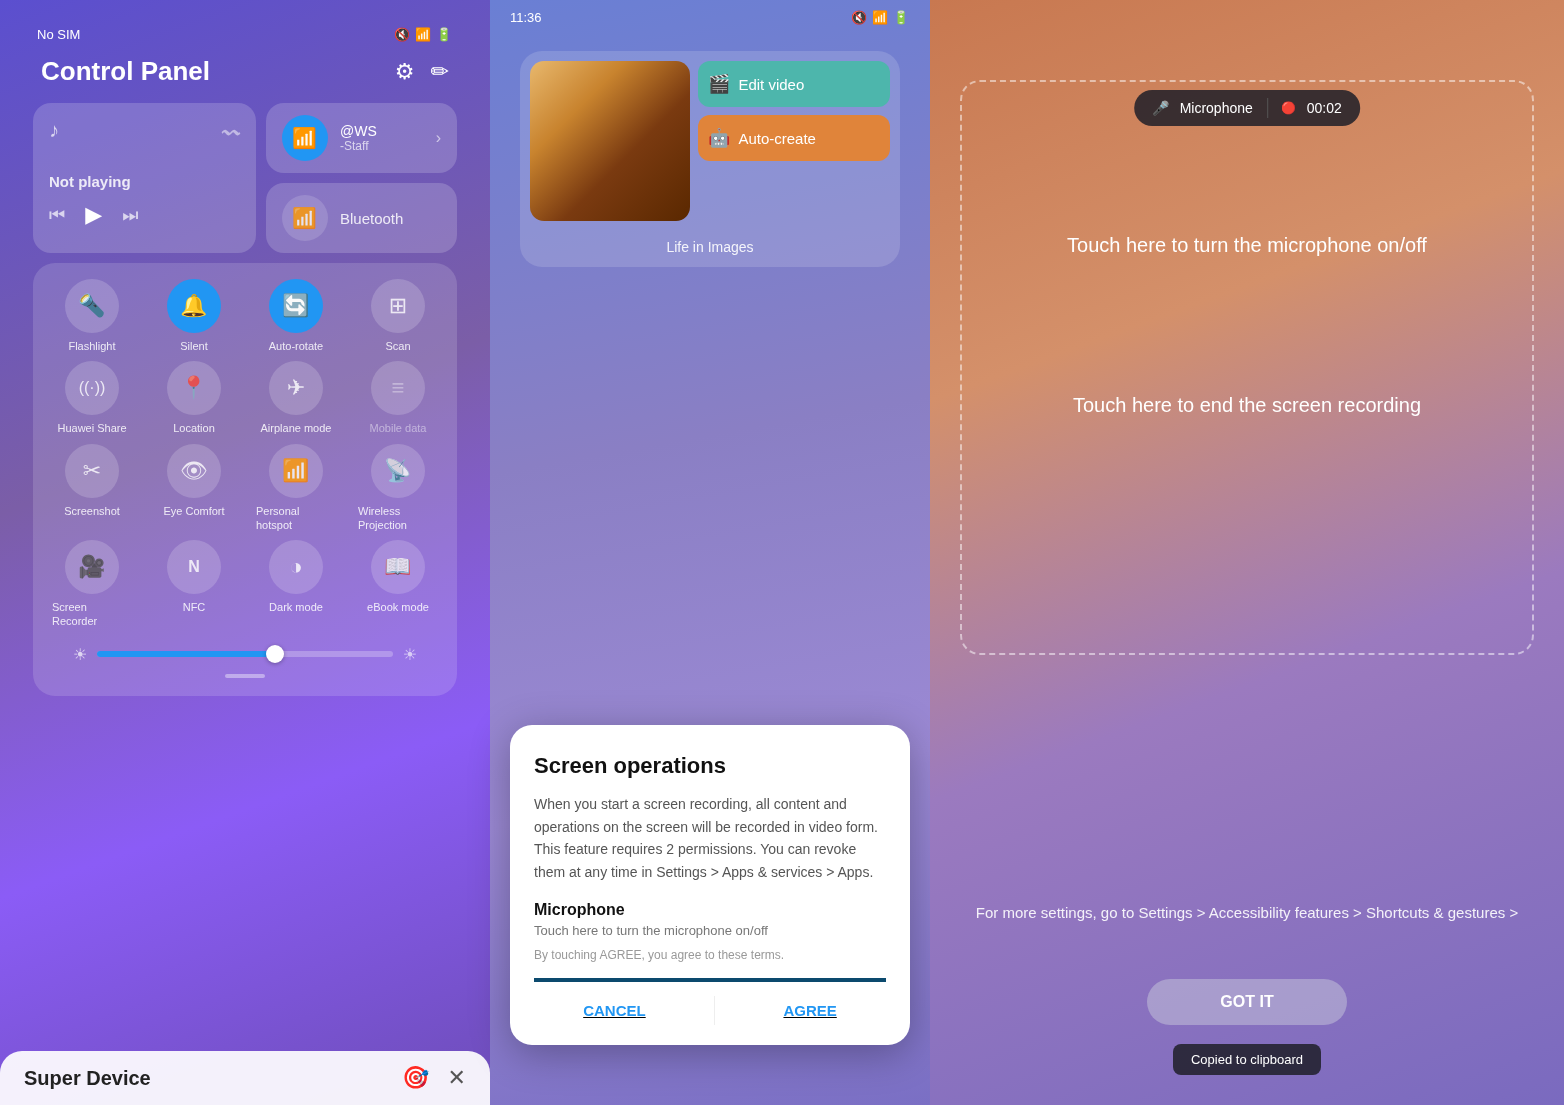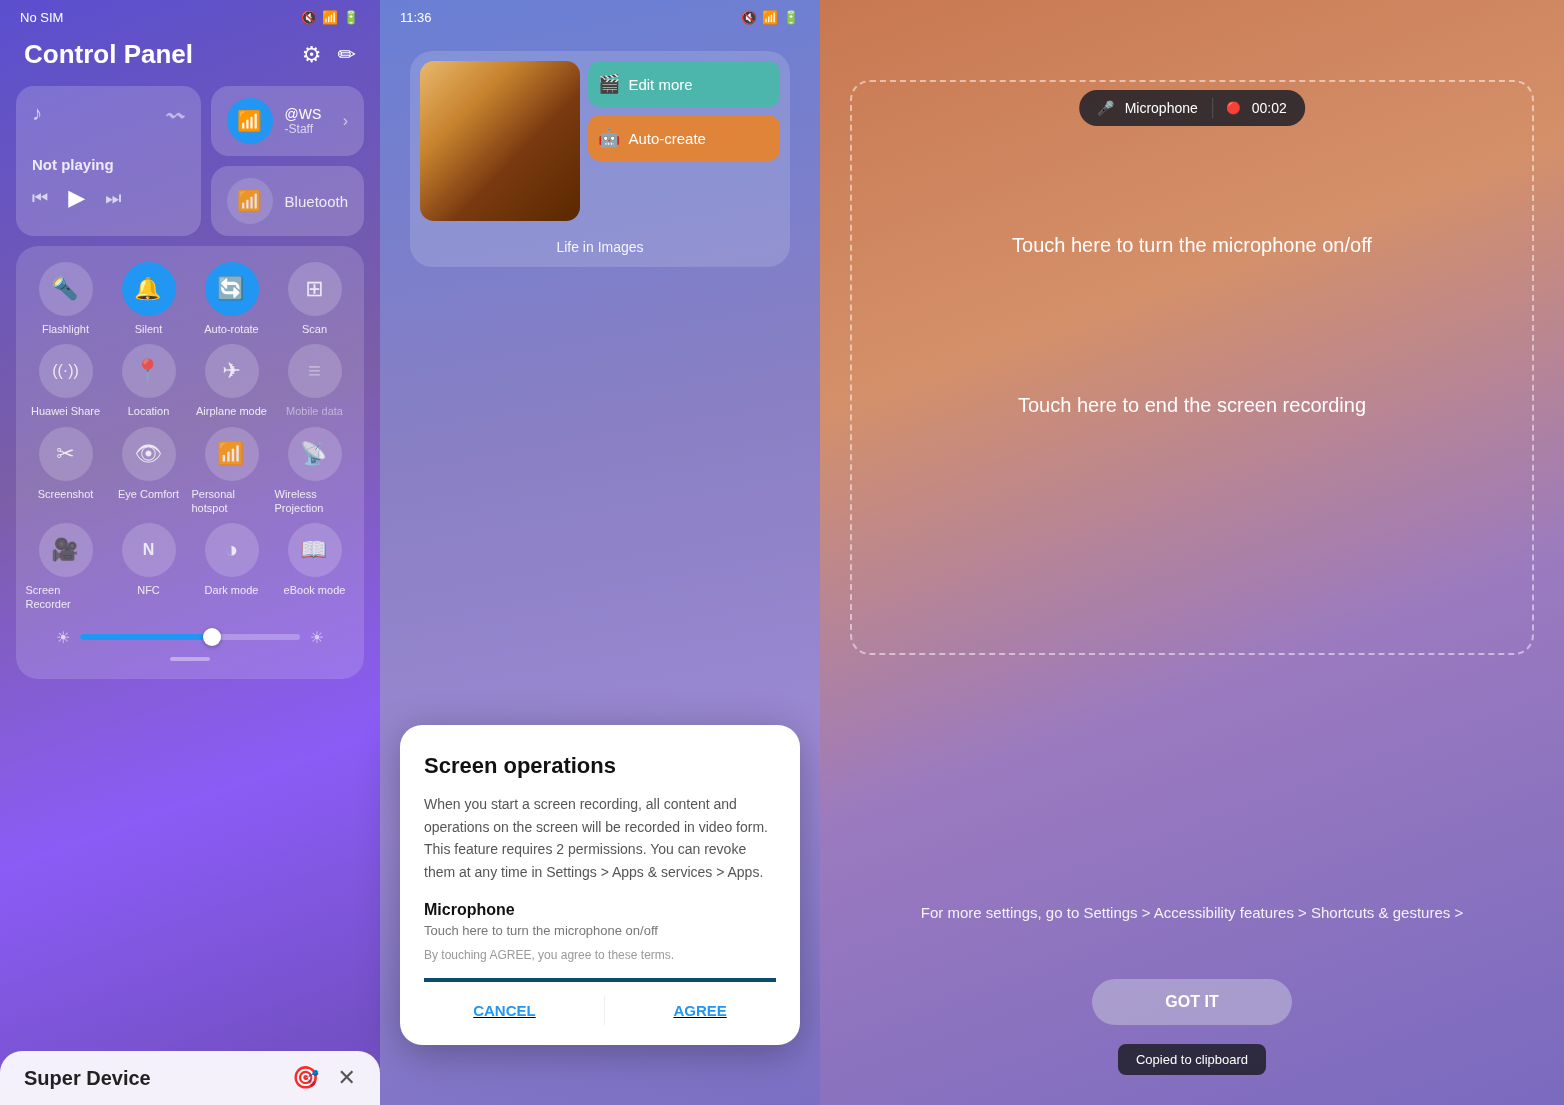--- a/index.html
+++ b/index.html
@@ -6,24 +6,24 @@
     body {
       width: 1564px;
       height: 1105px;
       display: flex;
       font-family: 'Segoe UI', sans-serif;
       overflow: hidden;
     }
 
     
     .panel1 {
-      width: 380px;
+      width: 490px;
       height: 1105px;
       background: linear-gradient(160deg, #5b4fcf 0%, #7b5ea7 40%, #8b5cf6 70%, #6d4db8 100%);
-      padding: 0;
+      padding: 17px;
       position: relative;
       flex-shrink: 0;
     }
     .status-bar {
       display: flex;
       justify-content: space-between;
       align-items: center;
       padding: 10px 20px 6px;
       color: white;
       font-size: 13px;
@@ -529,21 +529,21 @@
   <div class="p2-content">
 
     <div class="album-card">
       <div class="album-inner">
         <div class="album-thumb">
           <div class="album-thumb-inner"></div>
         </div>
         <div class="album-actions">
           <button class="album-action-btn teal">
             <span class="album-action-icon">🎬</span>
-            <span>Edit more</span>
+            <span>Edit video</span>
           </button>
           <button class="album-action-btn orange">
             <span class="album-action-icon">🤖</span>
             <span>Auto-create</span>
           </button>
         </div>
       </div>
       <div class="album-title">Life in Images</div>
     </div>
   </div>

